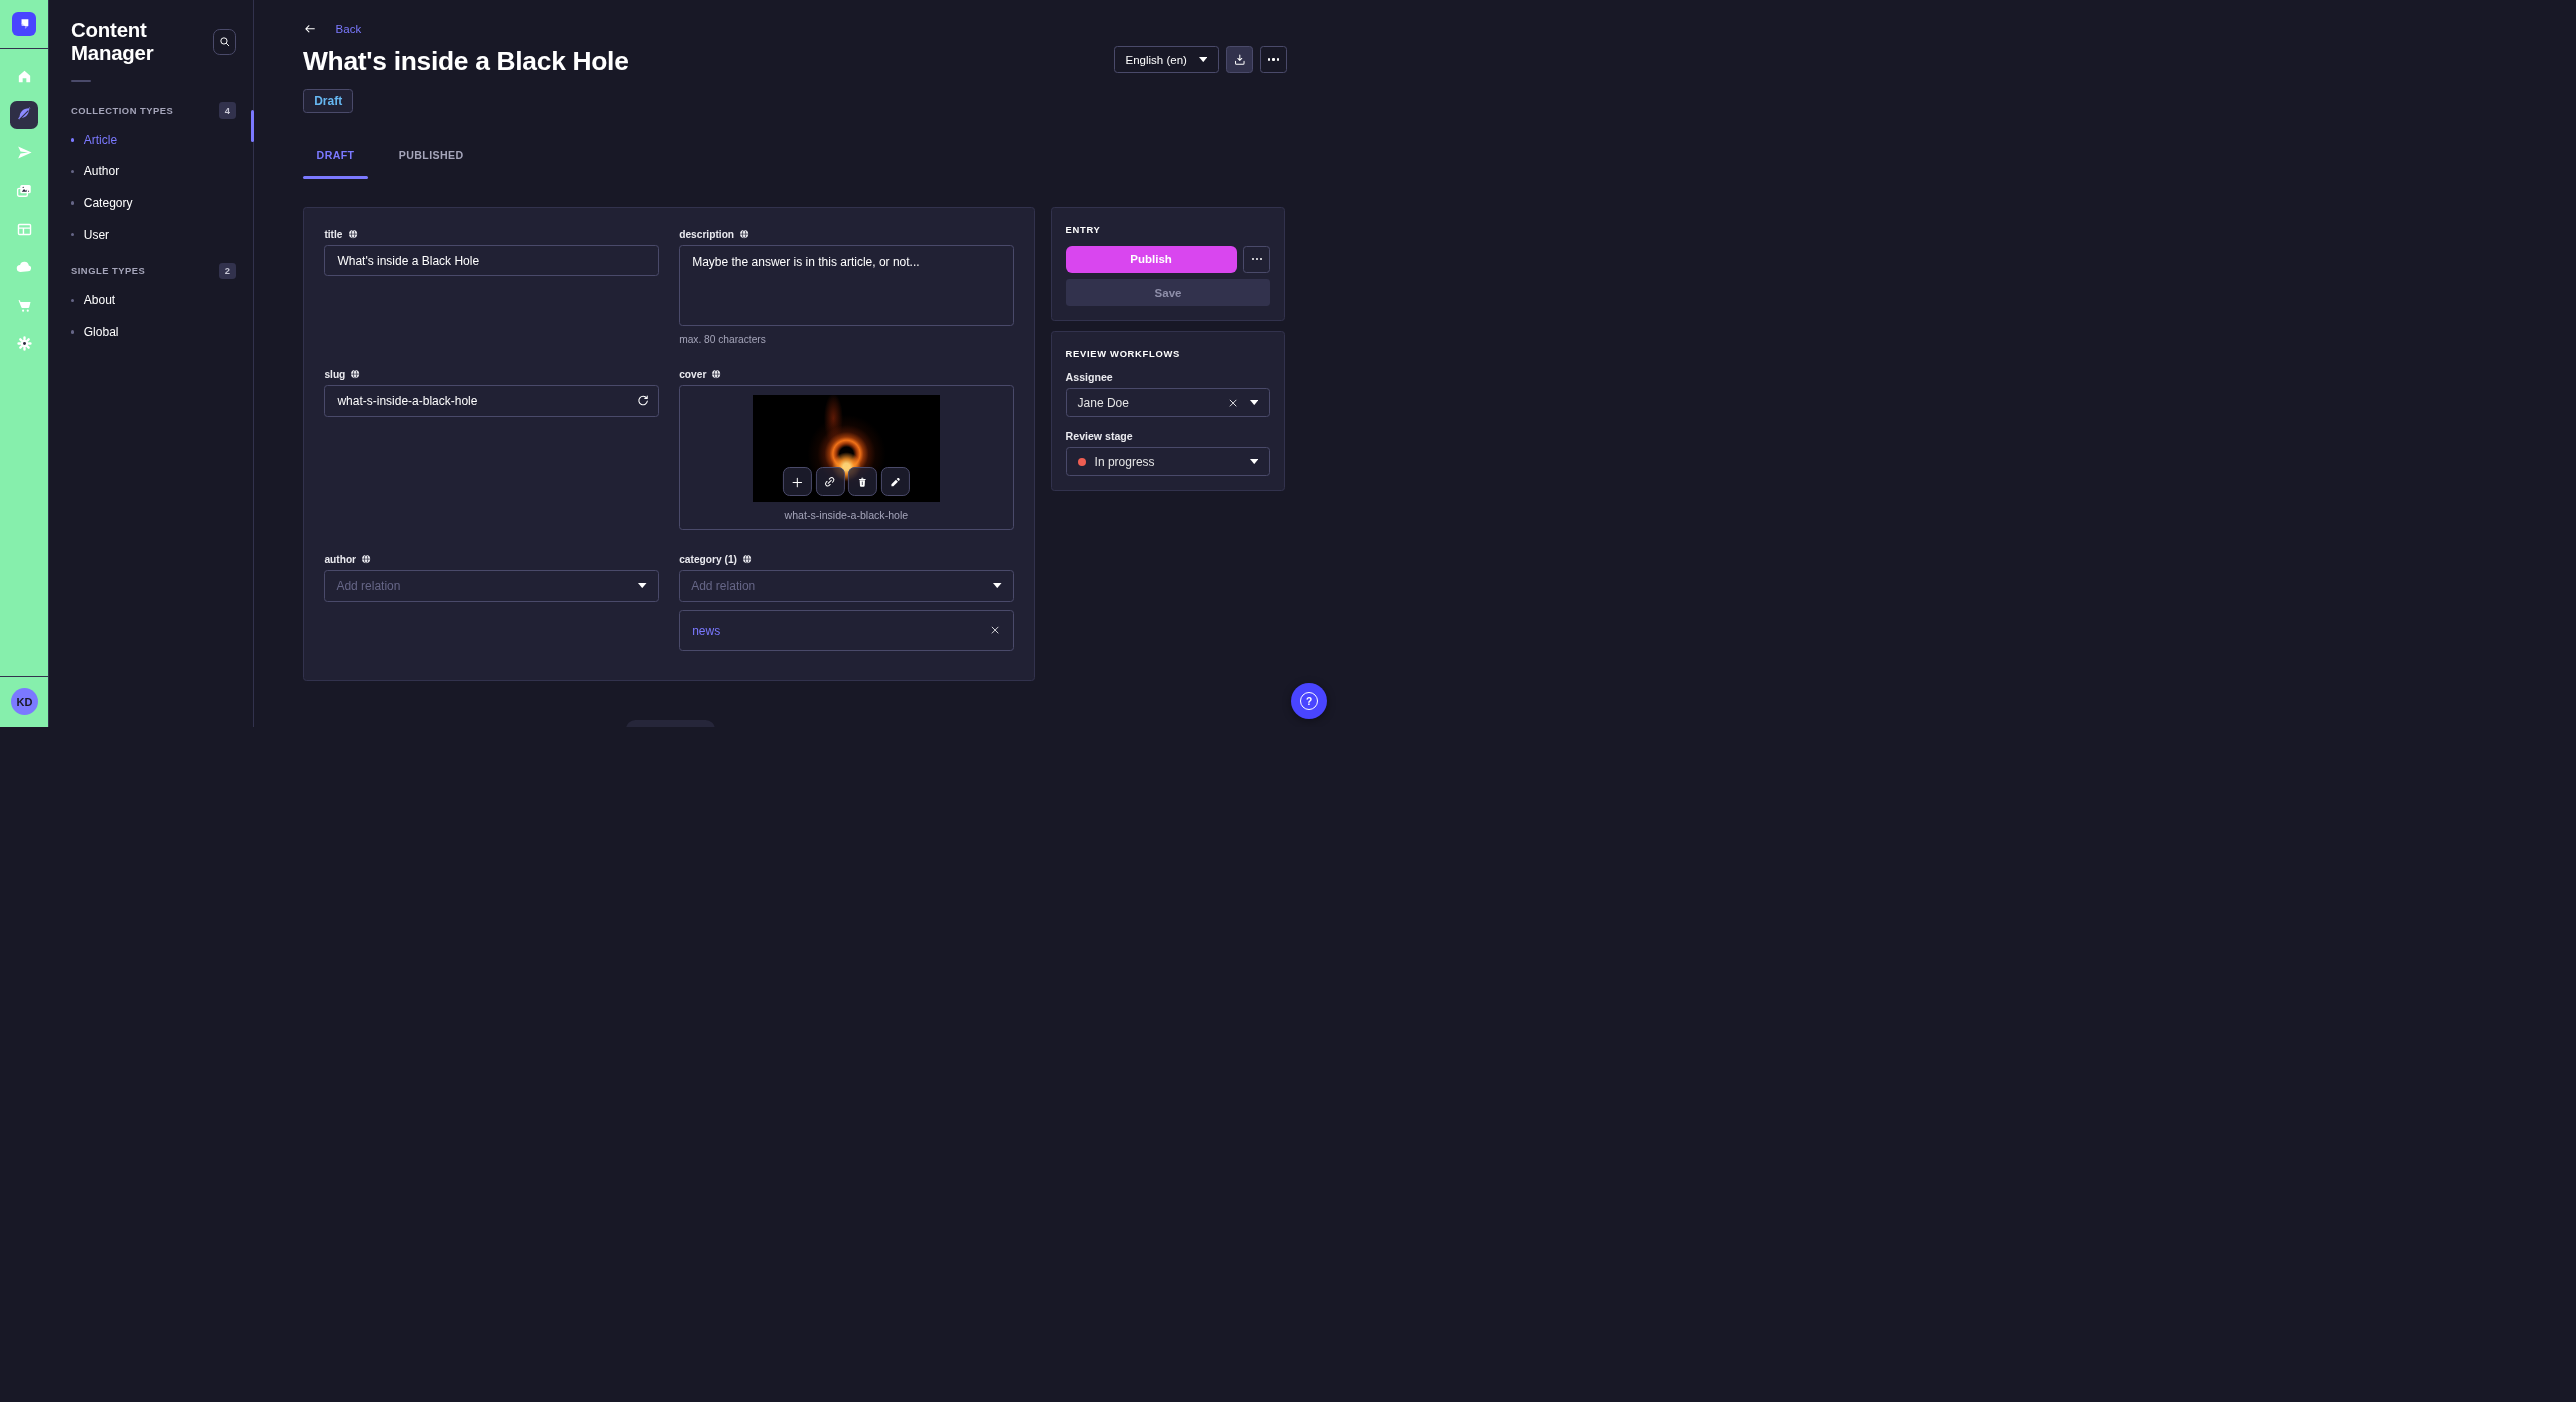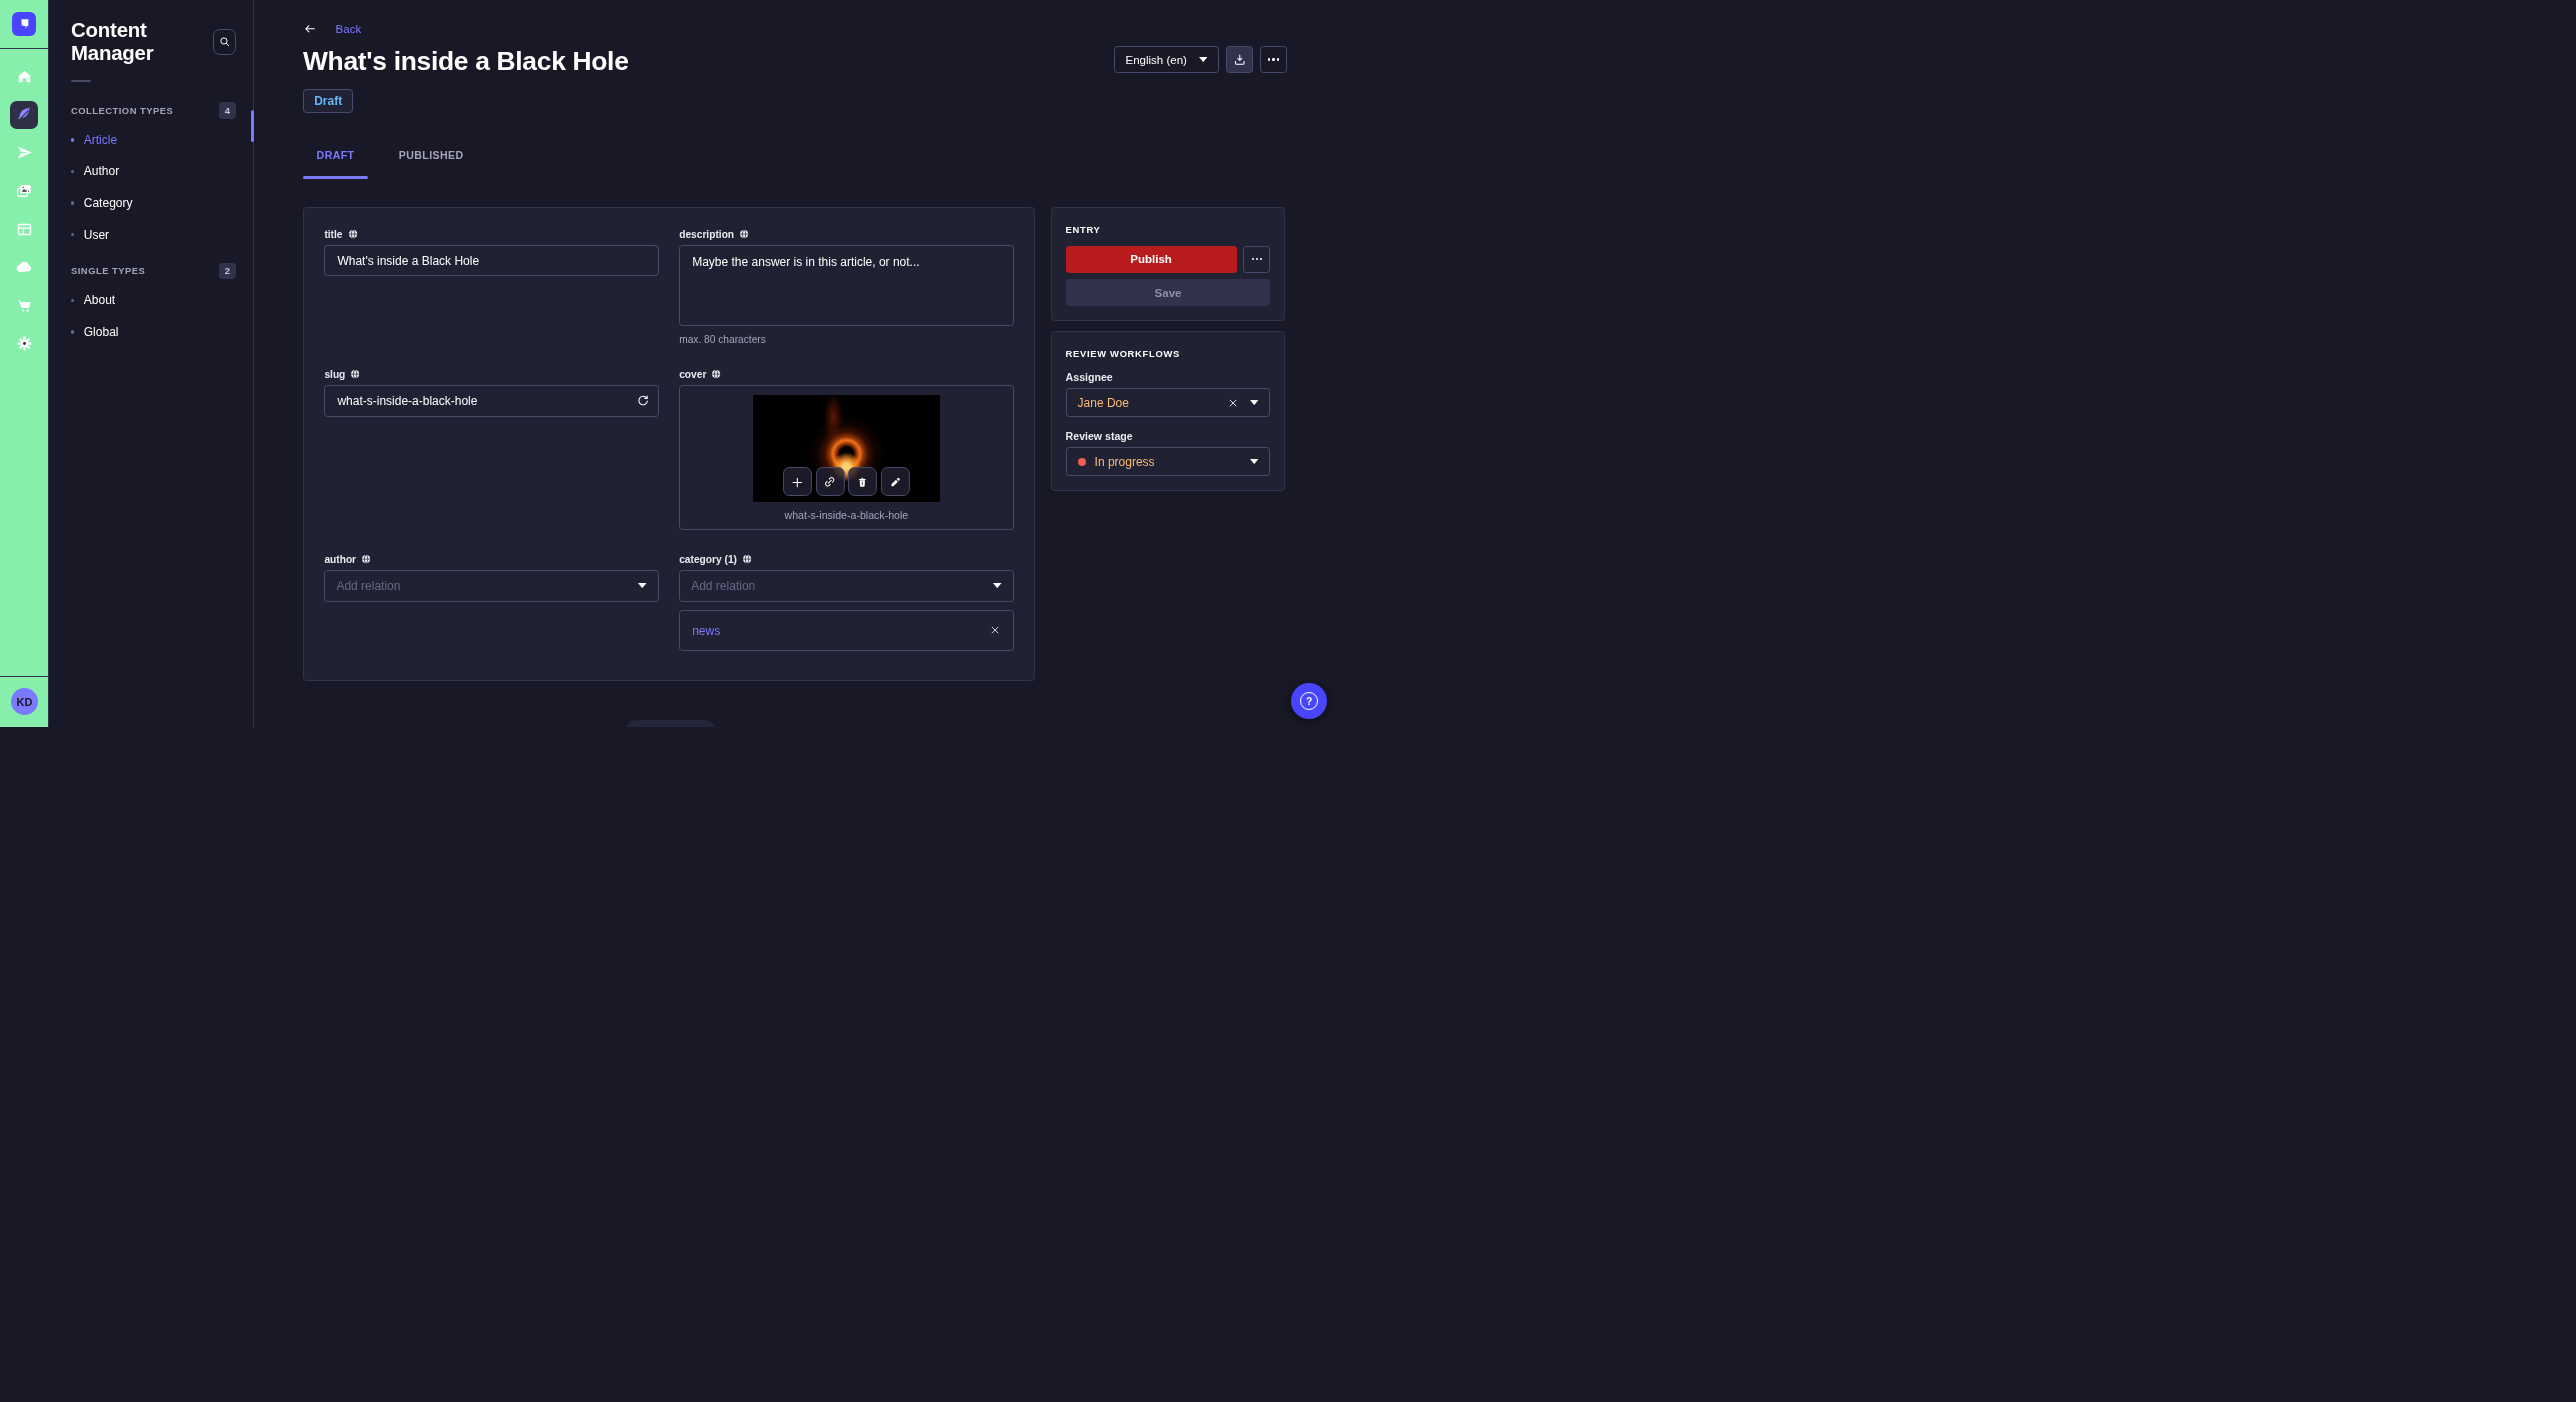--- a/index.html
+++ b/index.html
@@ -77,21 +77,21 @@
   .tinput { width:100%; height:31.5px; background:#212134; border:0.9px solid #4a4a6a; border-radius:3.4px;
     color:#fff; font-size:12px; padding:0 12px; font-family:"Liberation Sans",sans-serif; outline:none; }
   textarea.tinput { height:81px; padding:7.7px 12px; resize:none; line-height:1.45; }
   .helper { font-size:10.2px; color:#a5a5ba; margin-top:5.1px; }
   .input-wrap { position:relative; }
   .input-icon-right { position:absolute; right:9.4px; top:50%; transform:translateY(-50%); cursor:pointer;
     display:flex; }
   .selectbox { width:100%; height:31.5px; background:#212134; border:0.9px solid #4a4a6a; border-radius:3.4px;
     display:flex; align-items:center; padding:0 11px; cursor:pointer; }
   .selectbox .ph { color:#666687; font-size:12px; flex:1; }
-  .selectbox .val { color:#fdba74; font-size:12px; flex:1; }
+  .selectbox .val { color:#e5e5e5; font-size:12px; flex:1; }
   .sel-icons { display:flex; align-items:center; gap:12px; }
 
   
   .cover-box { border:0.9px solid #4a4a6a; border-radius:3.4px; padding:8.5px 8.5px 7.7px;
     display:flex; flex-direction:column; align-items:center; }
   .bh-img { position:relative; width:187px; height:107px; background:
       radial-gradient(circle at 50% 67%, rgba(255,215,120,.95) 0 3.4px, rgba(255,150,40,.85) 7.7px, rgba(200,80,10,.0) 14.5px),
       radial-gradient(circle at 50% 55%, rgba(0,0,0,.95) 0 6.8px, rgba(200,70,10,.75) 10.2px, rgba(255,120,25,.95) 13.6px, rgba(190,70,10,.75) 17px, rgba(110,30,5,.5) 22px, rgba(50,12,0,.3) 29px, rgba(0,0,0,0) 39px),
       radial-gradient(ellipse 13.6px 36px at 43% 22%, rgba(170,45,8,.55), rgba(0,0,0,0) 70%),
       #000; }
@@ -105,21 +105,21 @@
   .relation-item { height:39px; display:flex; align-items:center; justify-content:space-between; padding:0 12px; }
   .relation-link { color:#7b79ff; font-size:12px; cursor:pointer; }
 
   
   .side { width:234px; display:flex; flex-direction:column; gap:10.2px; flex-shrink:0; }
   .panel { padding:15.3px 13.6px 13.6px; }
   .panel-title { font-size:9.4px; font-weight:700; letter-spacing:0.7px; color:#fff; }
   .btn-row { display:flex; gap:6.8px; margin-top:11px; }
   .btn { border-radius:3.4px; font-size:11.5px; font-weight:700; display:flex; align-items:center;
     justify-content:center; cursor:pointer; border:none; font-family:"Liberation Sans",sans-serif; }
-  .btn-publish { flex:1; height:27px; background:#b91c1c; color:#fff; }
+  .btn-publish { flex:1; height:27px; background:#d946ef; color:#fff;border-radius:6px; }
   .btn-more { width:27px; height:27px; background:transparent; border:0.9px solid #4a4a6a; }
   .btn-save { width:100%; height:27px; margin-top:6.8px; background:#32324d; color:#8e8ea9; }
 
   .release-box { margin-top:10.2px; border:0.9px solid #4a4a6a; border-radius:3.4px; overflow:hidden; }
   .release-banner { background:#181826; border-bottom:0.9px solid #32324d; padding:9.4px 12px;
     color:#5cb176; font-size:11px; }
   .release-body { padding:12px; }
   .release-name { font-size:12px; font-weight:700; }
   .release-date { font-size:10.6px; color:#a5a5ba; margin-top:6px; }
   .release-more { width:24px; height:24px; margin-top:11px; border:0.9px solid #4a4a6a; border-radius:3.4px;

